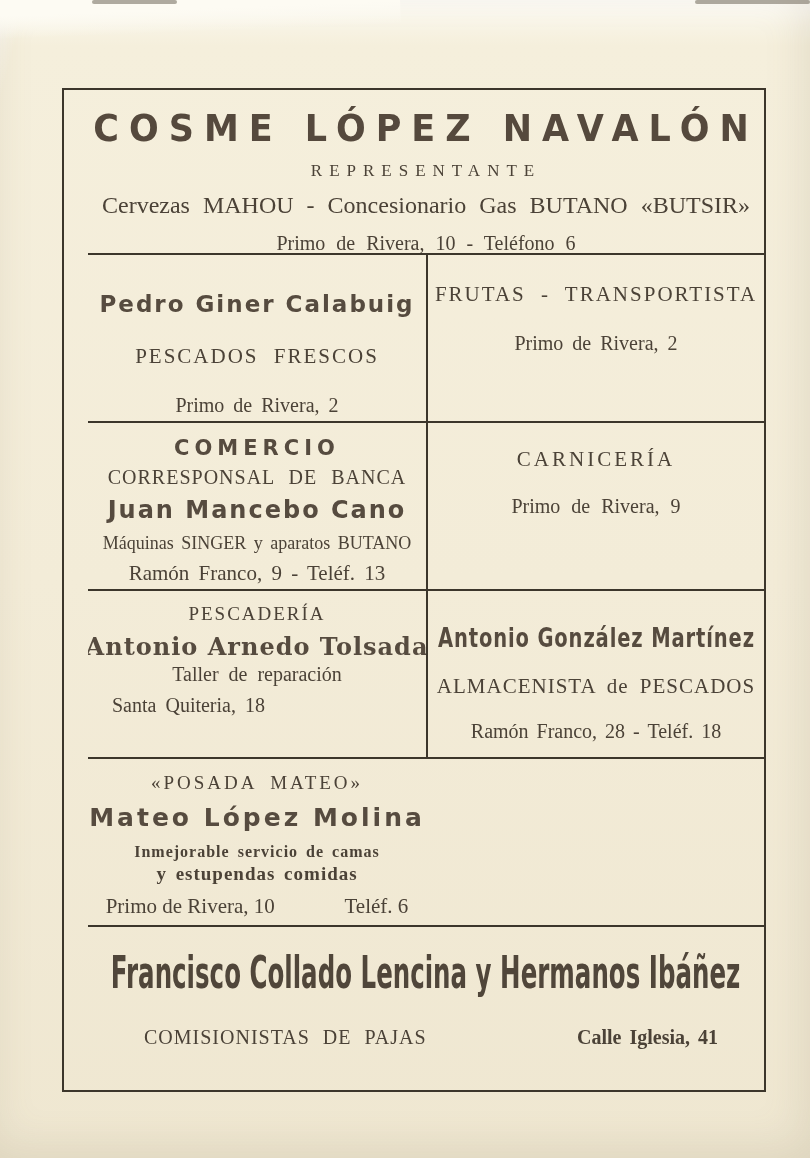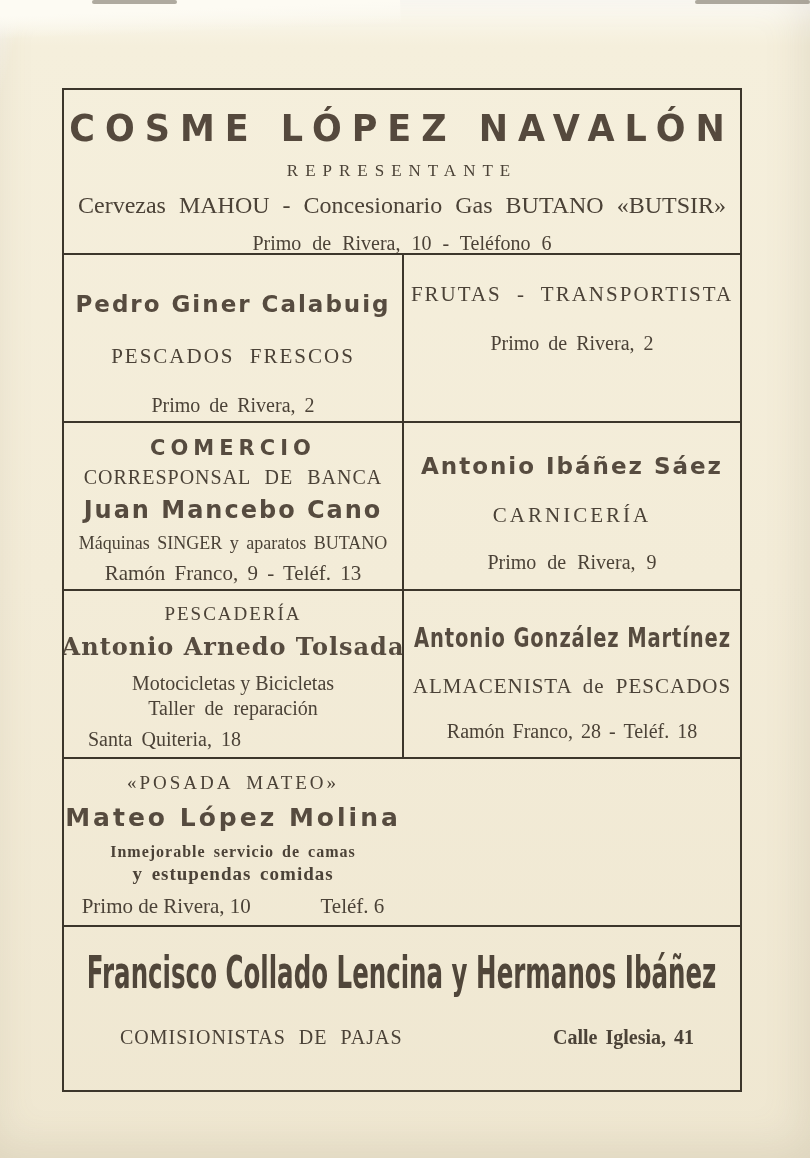--- a/index.html
+++ b/index.html
@@ -23,20 +23,21 @@
   .edge-mark{position:absolute;top:0;height:4px;background:#6f6759;opacity:.55;border-radius:2px;}
   .edge-mark.left{left:92px;width:85px;}
   .edge-mark.right{right:0;width:115px;}
 
   .adbox{
     position:absolute;left:62px;top:88px;width:676px;height:1000px;
     border:2px solid #3c362b;
     display:grid;
     grid-template-rows:163px 168px 168px 168px 168px auto;
     color:#4b4237;
+    padding-left:24px;
   }
   .row{display:grid;grid-template-columns:1fr 1fr;border-top:2px solid #3c362b;}
   .cell{display:flex;flex-direction:column;align-items:center;overflow:hidden;padding:0 8px;}
   .cell.rightcol{border-left:2px solid #3c362b;}
   .full{border-top:2px solid #3c362b;}
   .full.first{border-top:none;}
 
   .serif{font-family:"Liberation Serif", serif;white-space:nowrap;}
 
   
@@ -129,31 +130,29 @@
 
     <div class="row">
       <section class="cell r3l">
         <div class="h1">COMERCIO</div>
         <div class="serif h2">CORRESPONSAL DE BANCA</div>
         <div class="name-md">Juan Mancebo Cano</div>
         <div class="serif l4">Máquinas SINGER y aparatos BUTANO</div>
         <div class="serif addr-line">Ramón Franco, 9 - Teléf. 13</div>
       </section>
       <section class="cell r3r rightcol">
-        <div class="name-md">Antonio Ibáñez Sáez</div>
         <div class="serif caps-line">CARNICERÍA</div>
         <div class="serif addr-line">Primo de Rivera, 9</div>
       </section>
     </div>
 
     <div class="row">
       <section class="cell r4l">
         <div class="serif h1">PESCADERÍA</div>
         <div class="name-art">Antonio Arnedo Tolsada</div>
-        <div class="serif l1">Motocicletas y Bicicletas</div>
         <div class="serif l2">Taller de reparación</div>
         <div class="serif addr-line">Santa Quiteria, 18</div>
       </section>
       <section class="cell r4r rightcol">
         <div class="name-cond">Antonio González Martínez</div>
         <div class="serif caps-line">ALMACENISTA de PESCADOS</div>
         <div class="serif addr-line">Ramón Franco, 28 - Teléf. 18</div>
       </section>
     </div>
 

